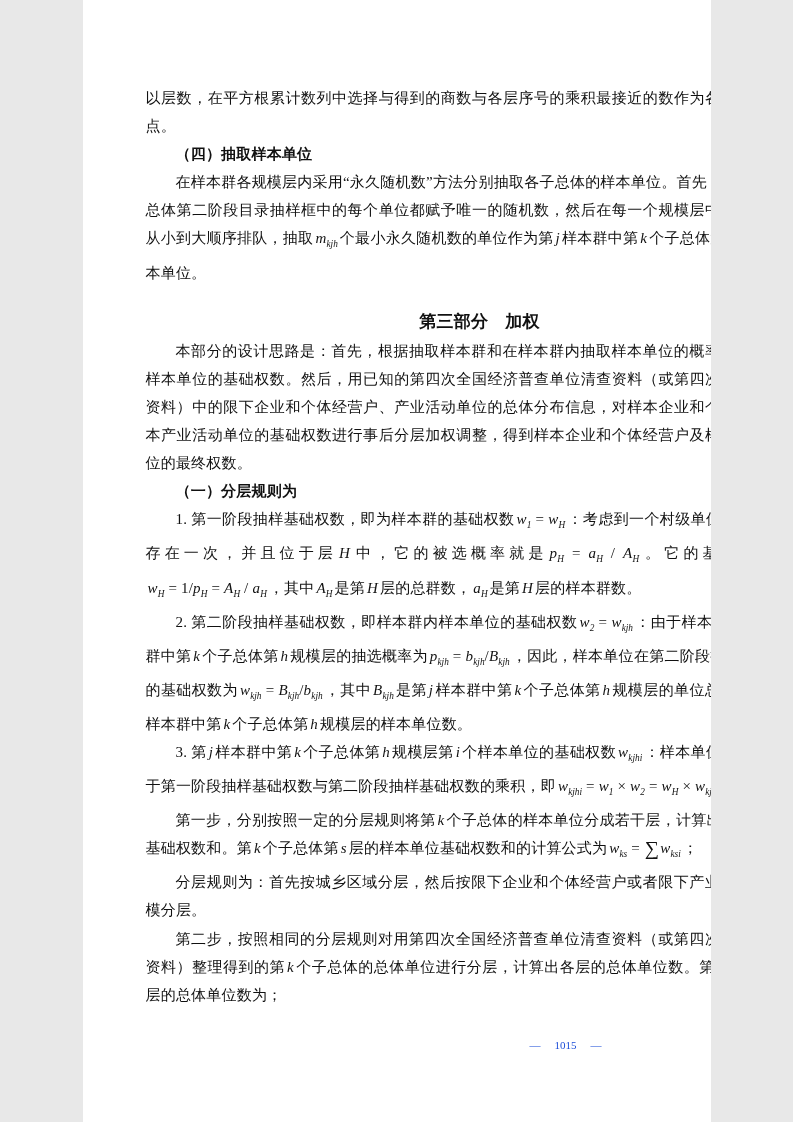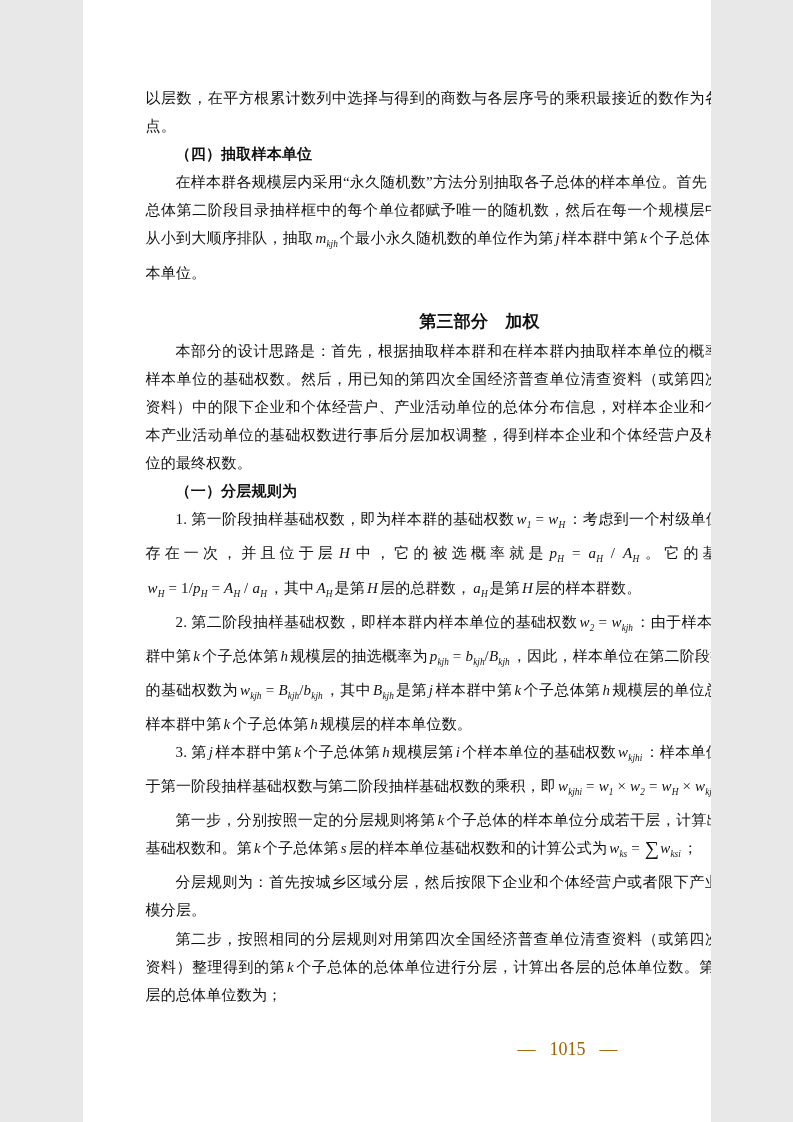--- a/index.html
+++ b/index.html
@@ -17,21 +17,21 @@
   .sub-heading{font-weight:bold;}
   .part-heading{
     font-weight:bold;text-align:center;text-indent:0;
     margin-top:21px;margin-bottom:1px;font-size:17px;
   }
   .math{padding:0 2px;white-space:nowrap;}
   .math i{font-style:italic;}
   .math sub{font-size:0.62em;font-style:italic;letter-spacing:0;}
   .sum{font-size:20px;vertical-align:-2px;padding:0 1px;}
   .footer{
-    position:absolute;top:1039px;right:86px;font-size:18px;color:#a16207;
+    position:absolute;top:1039px;right:102px;font-size:11px;color:#1d4ed8;
   }
   .footer span{margin:0 7px;}
 </style>
 </head>
 <body>
 
 <div class="page">
   <div class="content">
       <p class="para body no-indent">以层数，在平方根累计数列中选择与得到的商数与各层序号的乘积最接近的数作为各层的分层临界点。</p>
       <p class="para sub-heading">（四）抽取样本单位</p>

